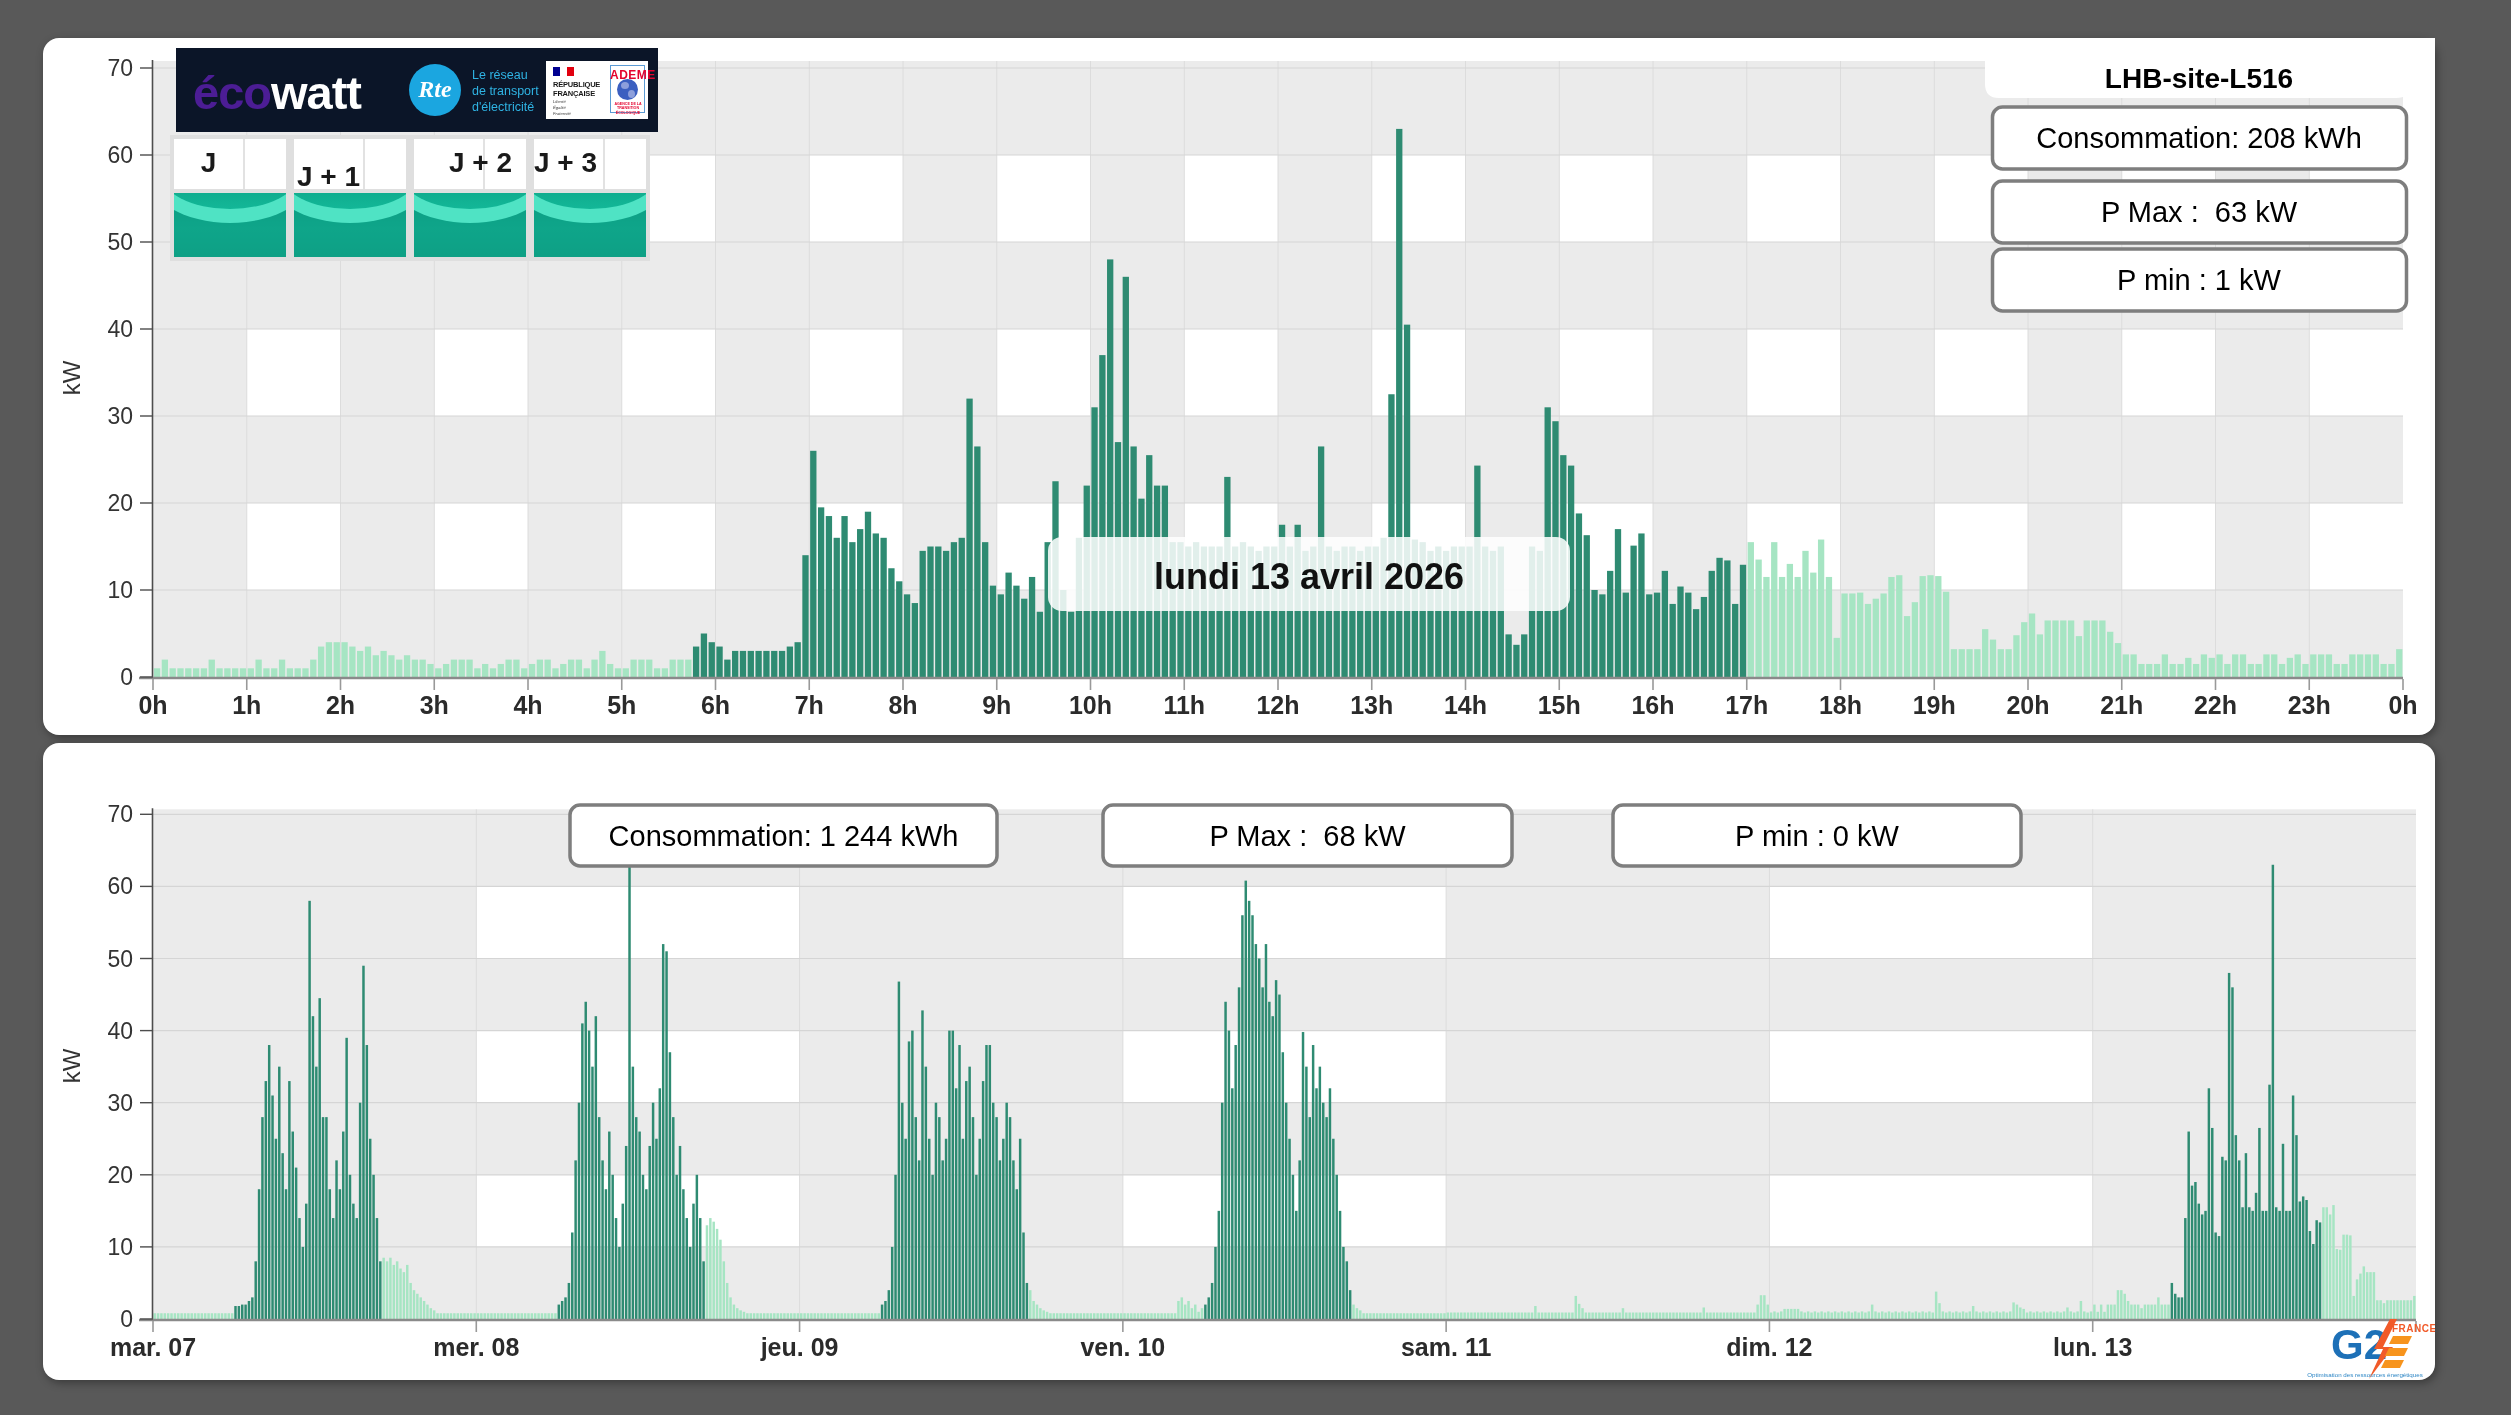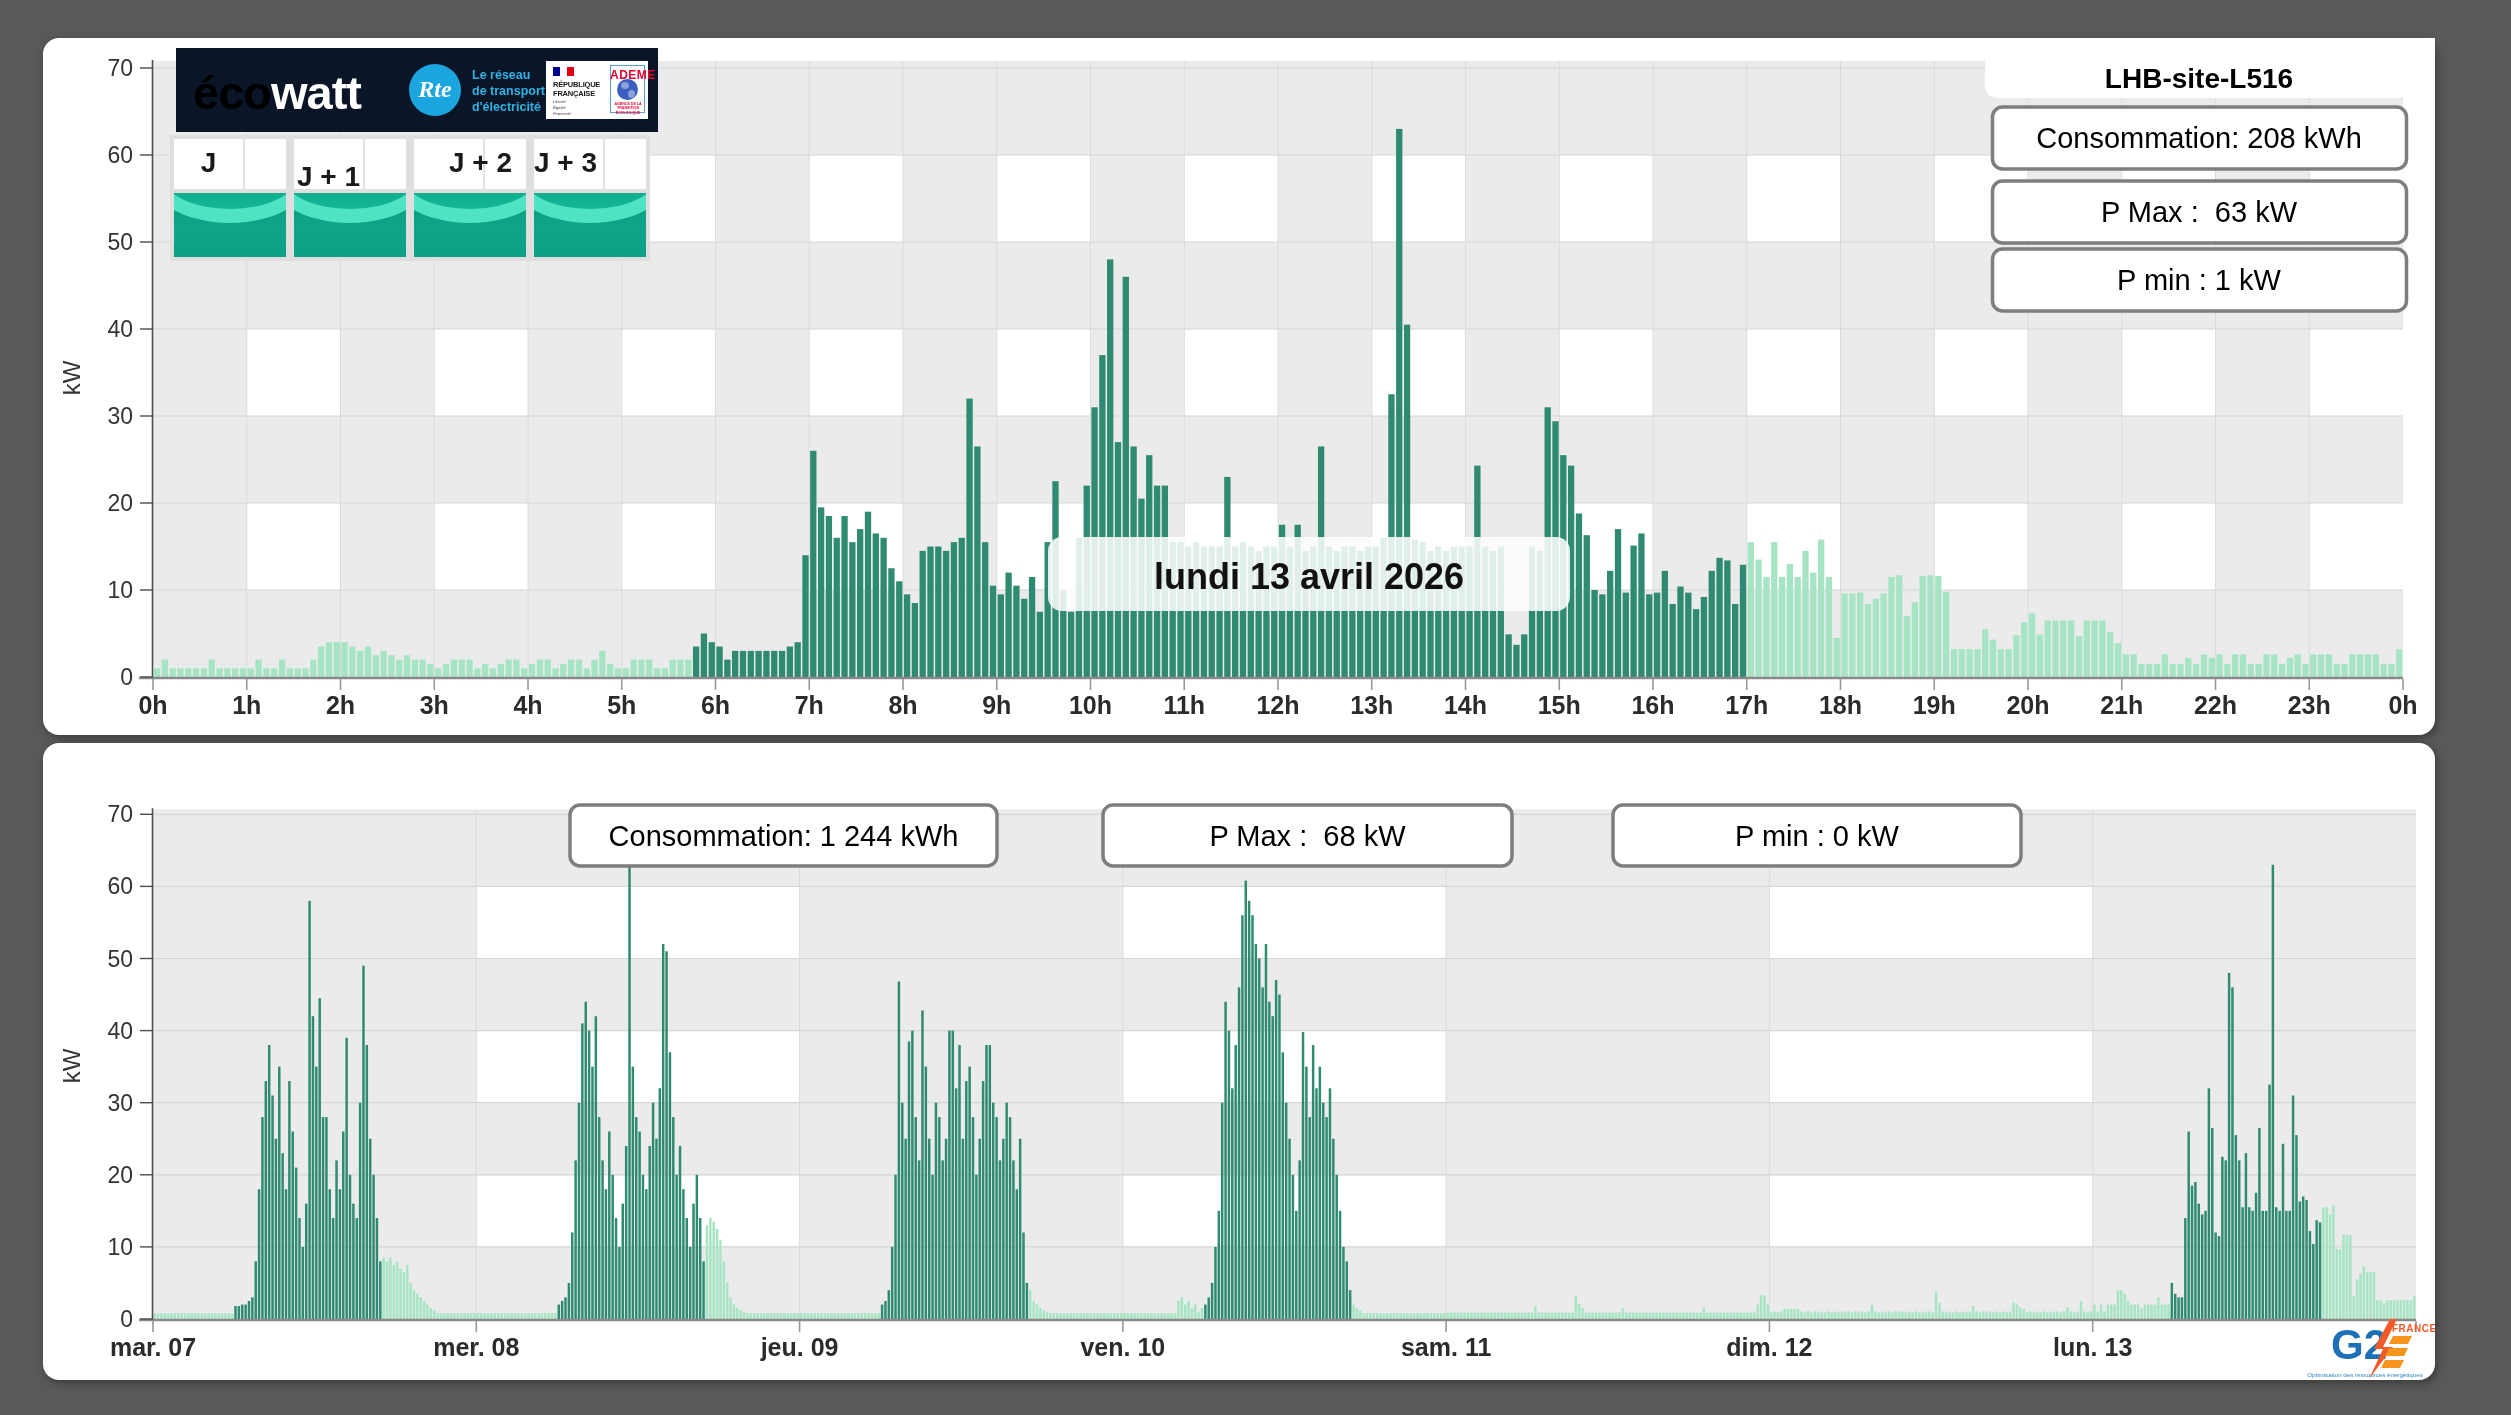--- a/index.html
+++ b/index.html
@@ -441,24 +441,24 @@
 <rect x="1949.5" y="69" width="414" height="62" rx="10" fill="#ffffff" stroke="#7e7e7e" stroke-width="3.5"></rect>
 <text x="2156" y="110" font-size="29" fill="#000" text-anchor="middle">Consommation: 208 kWh</text>
 <rect x="1949.5" y="143" width="414" height="62" rx="10" fill="#ffffff" stroke="#7e7e7e" stroke-width="3.5"></rect>
 <text x="2156" y="184" font-size="29" fill="#000" text-anchor="middle">P Max :&nbsp; 63 kW</text>
 <rect x="1949.5" y="211" width="414" height="62" rx="10" fill="#ffffff" stroke="#7e7e7e" stroke-width="3.5"></rect>
 <text x="2156" y="252" font-size="29" fill="#000" text-anchor="middle">P min : 1 kW</text>
 </svg>
 
 <div style="position:absolute;left:133px;top:10px;width:482px;height:84px;background:#0b1528;"></div>
 <div style="position:absolute;left:150px;top:27px;font-family:'Liberation Sans',sans-serif;font-weight:bold;font-size:47px;letter-spacing:-1px;">
- <span style="color:#000000;margin-top:20px;">éco</span><span style="color:#ffffff;">watt</span></div>
+ <span style="color:#4c1d95;margin-top:20px;">éco</span><span style="color:#ffffff;">watt</span></div>
 <div style="position:absolute;left:366px;top:26px;width:52px;height:52px;border-radius:50%;background:#1ba6e0;"></div>
 <div style="position:absolute;left:366px;top:38px;width:52px;text-align:center;color:#fff;font-size:24px;font-weight:bold;font-family:'Liberation Serif',serif;font-style:italic;">Rte</div>
-<div style="position:absolute;left:429px;top:29px;color:#2fb3e3;font-size:12.5px;line-height:16px;font-weight:bold;">Le réseau<br>de transport<br>d'électricité</div>
+<div style="position:absolute;left:429px;top:29px;color:#2fb3e3;font-size:12.5px;line-height:16px;font-weight:normal;">Le réseau<br>de transport<br>d'électricité</div>
 <div style="position:absolute;left:503px;top:23px;width:102px;height:58px;background:#fff;"></div>
 <div style="position:absolute;left:510px;top:29px;width:7px;height:9px;background:#000091;"></div>
 <div style="position:absolute;left:517px;top:29px;width:7px;height:9px;background:#fff;"></div>
 <div style="position:absolute;left:524px;top:29px;width:7px;height:9px;background:#e1000f;"></div>
 <div style="position:absolute;left:510px;top:42px;color:#161616;font-size:7.5px;line-height:9px;font-weight:bold;letter-spacing:-0.2px;">RÉPUBLIQUE<br>FRANÇAISE</div>
 <div style="position:absolute;left:510px;top:61px;color:#3a3a3a;font-size:4.2px;line-height:5.8px;font-style:italic;">Liberté<br>Égalité<br>Fraternité</div>
 <div style="position:absolute;left:567px;top:27px;width:33px;height:46px;background:#fff;border:1.5px solid #5b9bd5;"></div>
 <div style="position:absolute;left:567px;top:30px;width:36px;text-align:left;color:#e4032e;font-size:12px;font-weight:bold;letter-spacing:0.5px;">ADEME</div>
 <div style="position:absolute;left:574px;top:41px;width:21px;height:21px;border-radius:50%;background:#3b5fc0;"></div>
 <div style="position:absolute;left:578px;top:44px;width:8px;height:7px;border-radius:50%;background:#8d9fdb;"></div>

